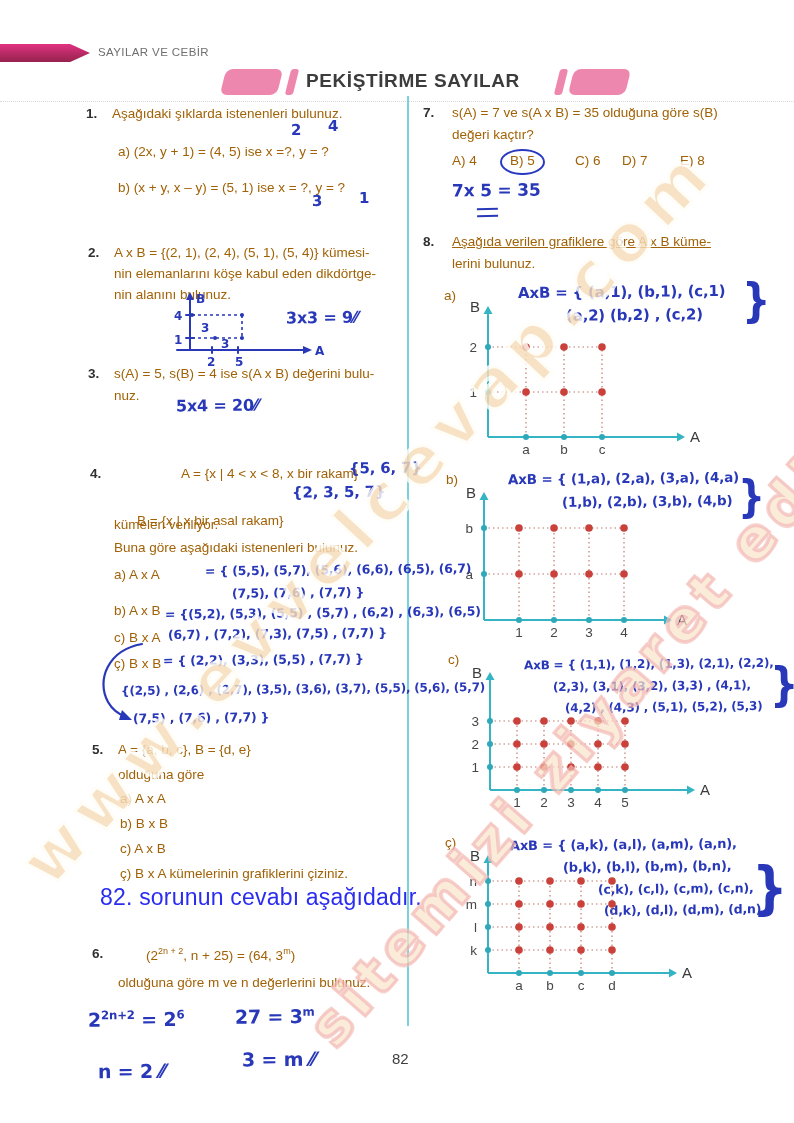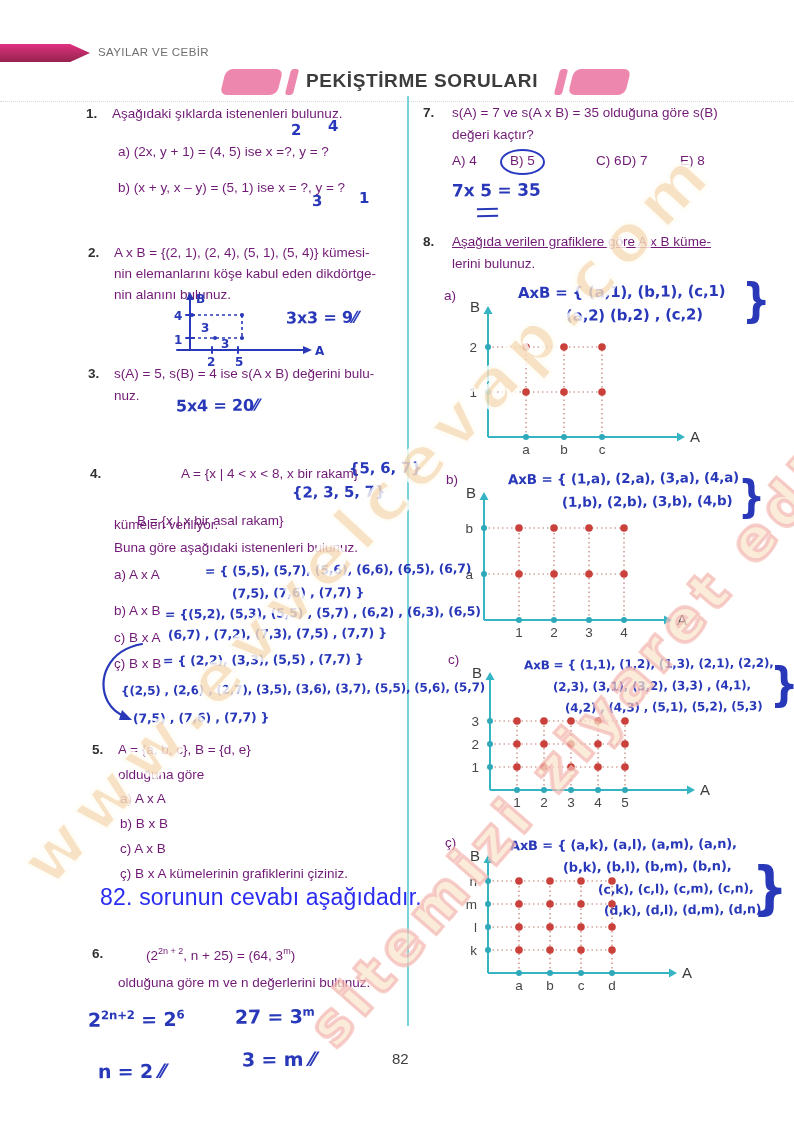--- a/index.html
+++ b/index.html
@@ -1,19 +1,19 @@
 <!DOCTYPE html>
 <html><head>
 <meta charset="utf-8">
 <style>
   html,body{margin:0;padding:0;background:#e8e8e8;}
   .page{position:relative;width:794px;height:1123px;background:#ffffff;overflow:hidden;
         font-family:"Liberation Sans",sans-serif;}
   .abs{position:absolute;}
-  .t{position:absolute;font-size:13.5px;color:#701a75;white-space:nowrap;line-height:1.25;}
+  .t{position:absolute;font-size:13.5px;color:#a16207;white-space:nowrap;line-height:1.25;}
   .qn{position:absolute;font-size:13.5px;font-weight:bold;color:#303030;white-space:nowrap;}
   .hw{position:absolute;font-family:"DejaVu Sans",sans-serif;font-weight:700;color:#2838b8;
       white-space:nowrap;font-size:14px;letter-spacing:-0.2px;transform:rotate(-0.6deg);}
   .hw sup{font-size:0.62em;}
   .t sup{font-size:9px;}
   .brace{position:absolute;font-family:"DejaVu Sans",sans-serif;color:#2838b8;font-weight:700;
          line-height:1;transform:scaleY(1.15);}
   .note{position:absolute;font-size:23px;color:#2a2cf0;white-space:nowrap;letter-spacing:0.2px;}
   .chapter-arrow{position:absolute;left:0;top:44px;width:90px;height:18px;
       background:linear-gradient(180deg,#e23181 0%,#b52a63 55%,#97234f 100%);
@@ -51,21 +51,21 @@
 </style>
 </head>
 <body>
 
 <div class="page">
 
   <div class="chapter-arrow"></div>
   <div class="chapter-title">SAYILAR VE CEBİR</div>
   <div class="pink-shape" style="left:223px;width:57px;"></div>
   <div class="pink-stripe" style="left:288px;"></div>
-  <div class="page-title">PEKİŞTİRME SORULARI</div>
+  <div class="page-title">PEKİŞTİRME SAYILAR</div>
   <div class="pink-stripe" style="left:557px;"></div>
   <div class="pink-shape" style="left:571px;width:57px;"></div>
   <div class="header-rule"></div>
   <div class="divider"></div>
 
   <div class="qn" style="left:86px;top:106px;">1.</div>
   <div class="t" style="left:112px;top:106px;">Aşağıdaki şıklarda istenenleri bulunuz.</div>
   <div class="t" style="left:118px;top:144px;">a) (2x, y + 1) = (4, 5)  ise x =?, y = ?</div>
   <div class="hw" style="left:291px;top:121px;font-size:15px;">2</div>
   <div class="hw" style="left:328px;top:117px;font-size:15px;">4</div>
@@ -157,21 +157,21 @@
   <div class="hw" style="left:98px;top:1060px;font-size:19px;">n = 2 ⁄⁄</div>
   <div class="hw" style="left:242px;top:1048px;font-size:19px;">3 = m ⁄⁄</div>
 
   <div class="pgnum" style="left:392px;top:1050px;">82</div>
 
   <div class="qn" style="left:423px;top:105px;">7.</div>
   <div class="t" style="left:452px;top:105px;">s(A) = 7 ve s(A x B) = 35 olduğuna göre s(B)</div>
   <div class="t" style="left:452px;top:127px;">değeri kaçtır?</div>
   <div class="t" style="left:452px;top:153px;">A) 4</div>
   <div class="t circled" style="left:500px;top:149px;">B) 5</div>
-  <div class="t" style="left:596px;top:153px;">C) 6</div>
+  <div class="t" style="left:575px;top:153px;">C) 6</div>
   <div class="t" style="left:622px;top:153px;">D) 7</div>
   <div class="t" style="left:680px;top:153px;">E) 8</div>
   <div class="hw" style="left:452px;top:180px;font-size:17px;">7x 5 = 35</div>
   <div class="dbl-underline" style="left:477px;top:208px;"></div>
 
   <div class="qn" style="left:423px;top:234px;">8.</div>
   <div class="t" style="left:452px;top:234px;text-decoration:underline;">Aşağıda verilen grafiklere göre A x B küme-</div>
   <div class="t" style="left:452px;top:256px;">lerini bulunuz.</div>
 
   <div class="t" style="left:444px;top:288px;">a)</div>

